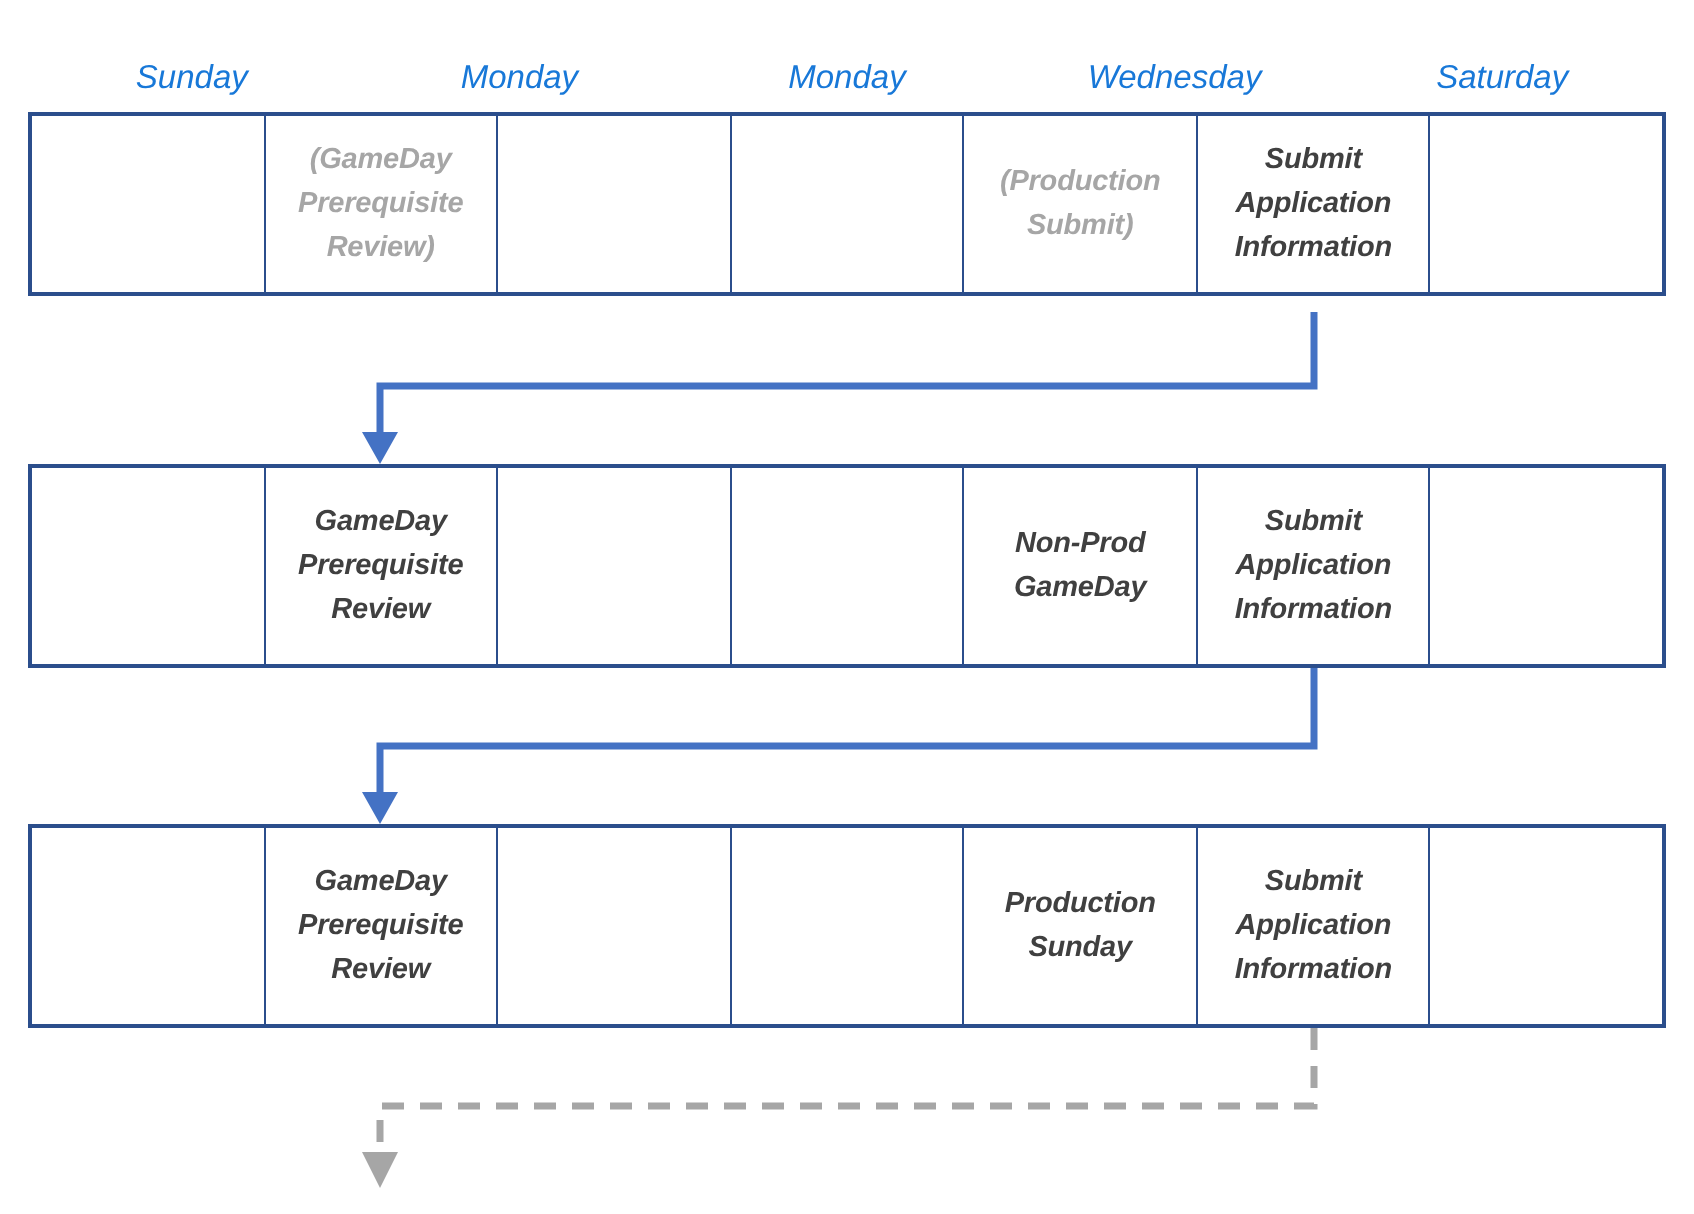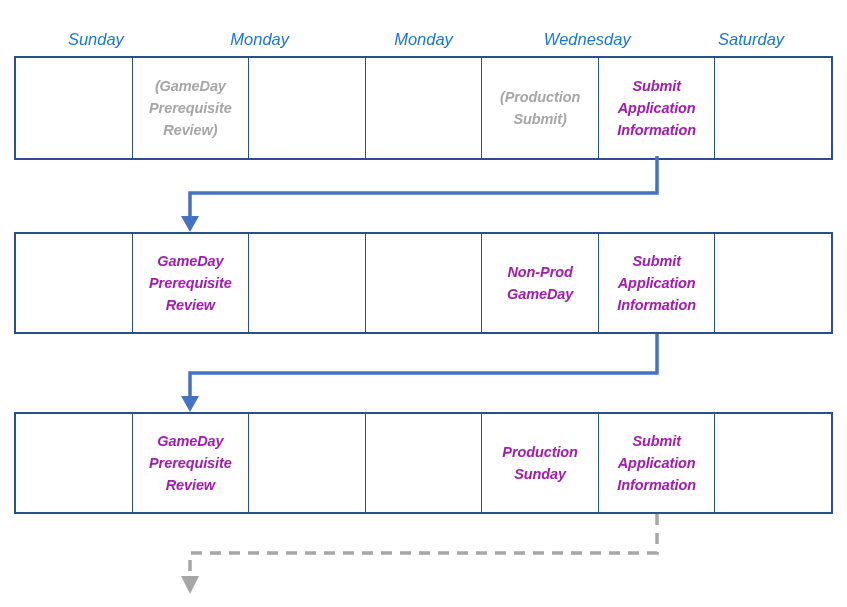--- a/index.html
+++ b/index.html
@@ -44,21 +44,21 @@
   
   .week {
     position: absolute;
     left: 14px;
     width: 819px;
     display: flex;
     border: 2px solid #2B4E8C;
     box-sizing: border-box;
     background: #ffffff;
   }
-  .week-1 { top: 56px;  height: 104px; }
+  .week-1 { top: 56px;  height: 92px; }
   .week-2 { top: 232px; height: 102px; }
   .week-3 { top: 412px; height: 102px; }
 
   .cell {
     flex: 1 1 0;
     border-right: 1.5px solid #2B4E8C;
     box-sizing: border-box;
     display: flex;
     align-items: center;
     justify-content: center;
@@ -68,21 +68,21 @@
   .cell:last-child { border-right: none; }
 
   .cell-text {
     text-align: center;
     font-style: italic;
     font-weight: bold;
     font-size: 14.5px;
     line-height: 1.52;
     letter-spacing: -0.1px;
   }
-  .cell-text.active { color: #a21caf; }
+  .cell-text.active { color: #404040; }
   .cell-text.muted  { color: #A6A6A6; }
 
   
   #connectors {
     position: absolute;
     left: 0; top: 0;
     width: 847px;
     height: 607px;
     pointer-events: none;
   }

